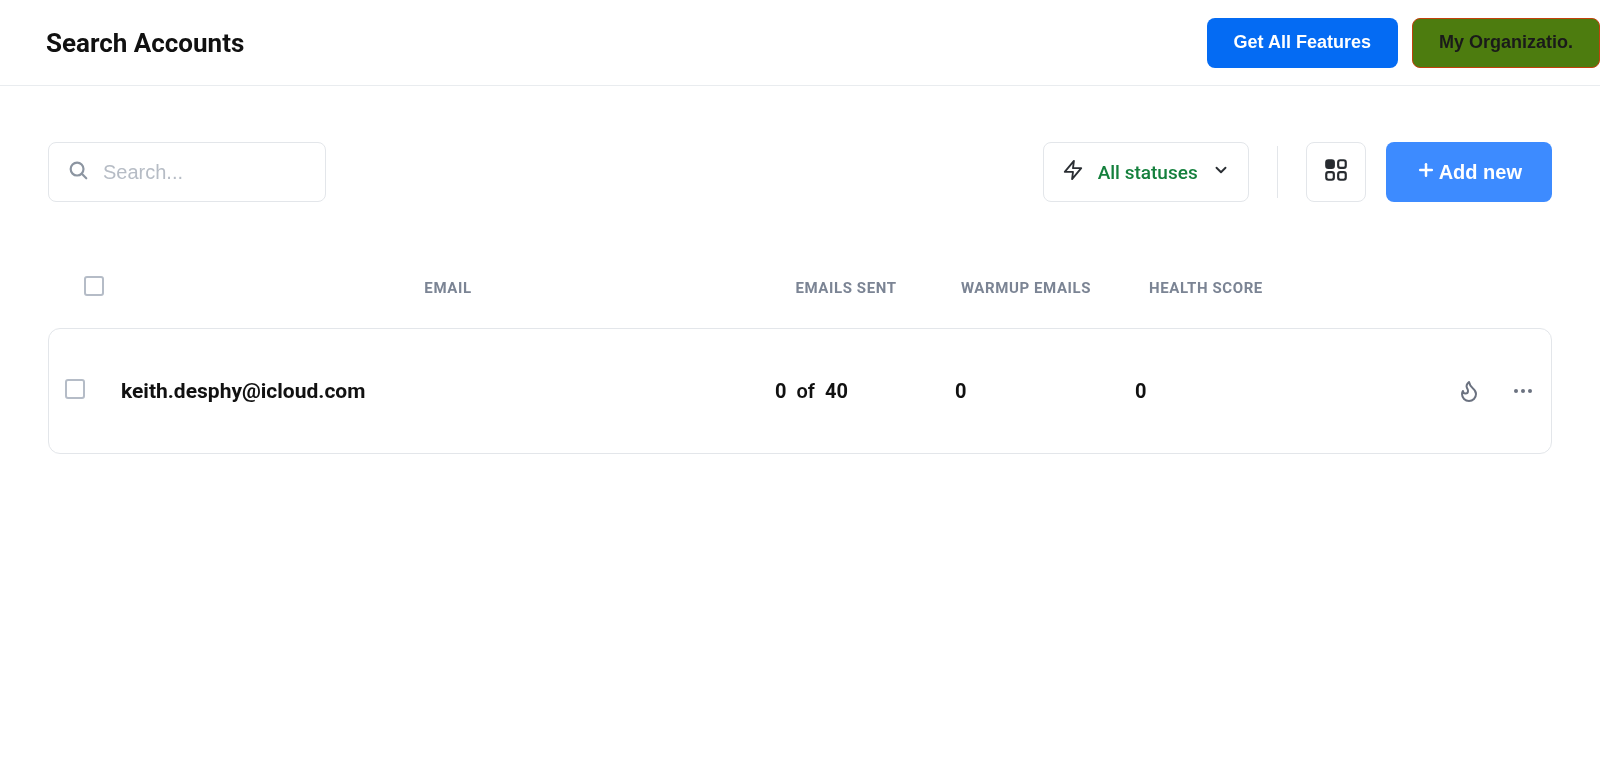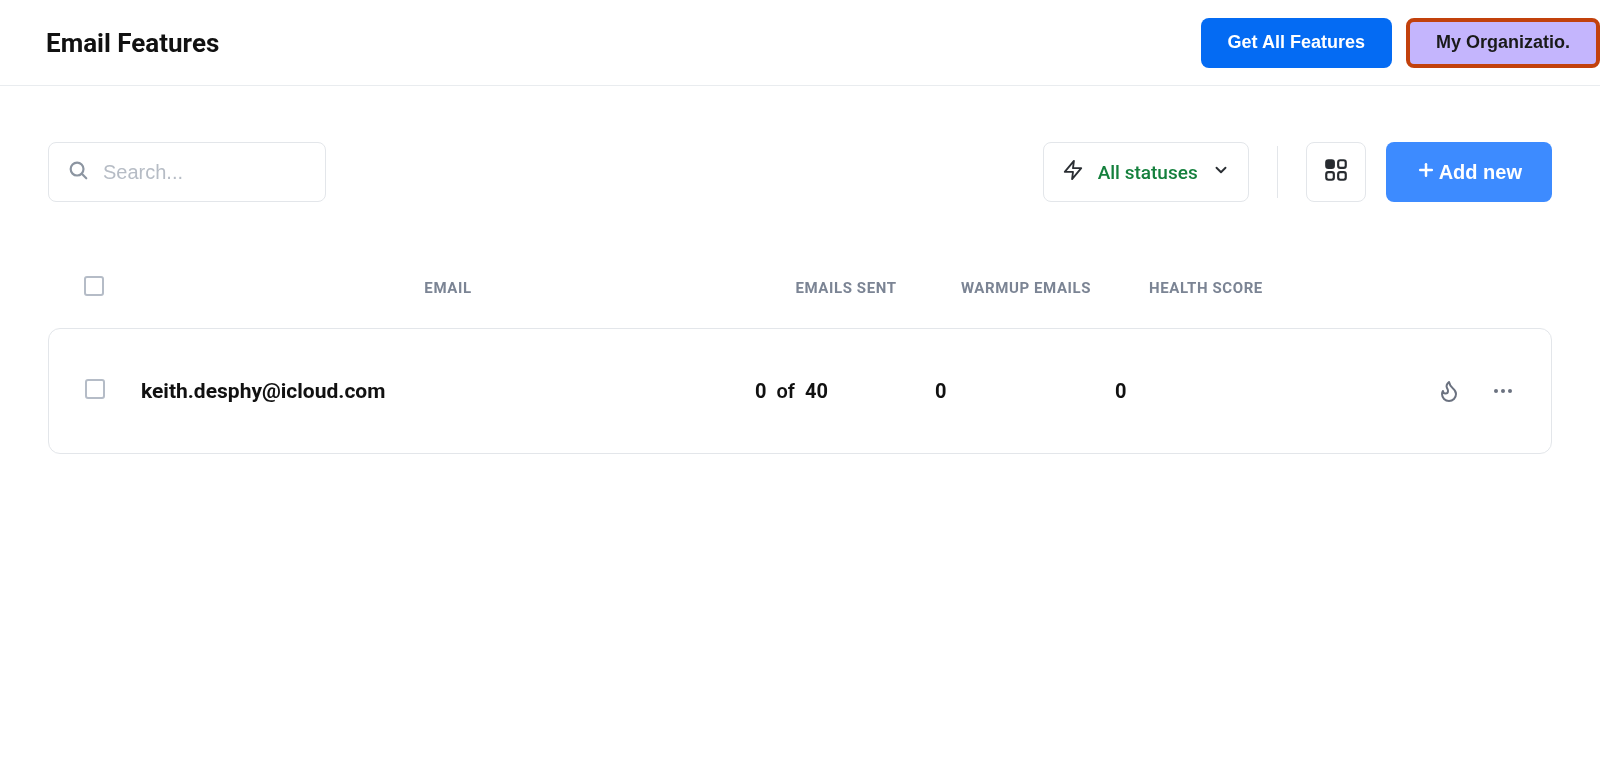--- a/index.html
+++ b/index.html
@@ -40,23 +40,23 @@
     border: 1px solid transparent;
     height: 50px;
     padding: 12px 26px;
     white-space: nowrap;
   }
   .btn-primary {
     background: #046bf3;
     color: #fff;
   }
   .btn-outline {
-    background: #c4b5fd;
+    background: #4d7c0f;
     color: #1a1a1a;
-    border: 4px solid #c2410c;
+    border: 1px solid #c2410c;
   }
 
   .content {
     padding: 56px 48px 0 48px;
   }
   .toolbar {
     display: flex;
     align-items: center;
     gap: 20px;
   }
@@ -157,21 +157,21 @@
     display: inline-block;
     cursor: pointer;
   }
 
   .table-row {
     display: grid;
     grid-template-columns: 56px 1fr 180px 180px 180px 220px;
     align-items: center;
     border: 1px solid #e3e6ea;
     border-radius: 12px;
-    padding: 0 36px;
+    padding: 0 16px;
     height: 126px;
     margin-top: 28px;
   }
   .email-cell {
     font-size: 21px;
     font-weight: 700;
     color: #111;
   }
   .num-cell {
     font-size: 20px;
@@ -192,21 +192,21 @@
     justify-content: flex-end;
     gap: 30px;
     color: #6b7280;
   }
   .icon-btn { cursor: pointer; display: inline-flex; color:#6b7280; }
 </style>
 </head>
 <body>
 
 <div class="header">
-  <h1 class="page-title">Email Features</h1>
+  <h1 class="page-title">Search Accounts</h1>
   <div class="header-actions">
     <button class="btn btn-primary">Get All Features</button>
     <button class="btn btn-outline">My Organizatio.</button>
   </div>
 </div>
 
 <div class="content">
   <div class="toolbar">
     <div class="search-wrap">
       <span>

